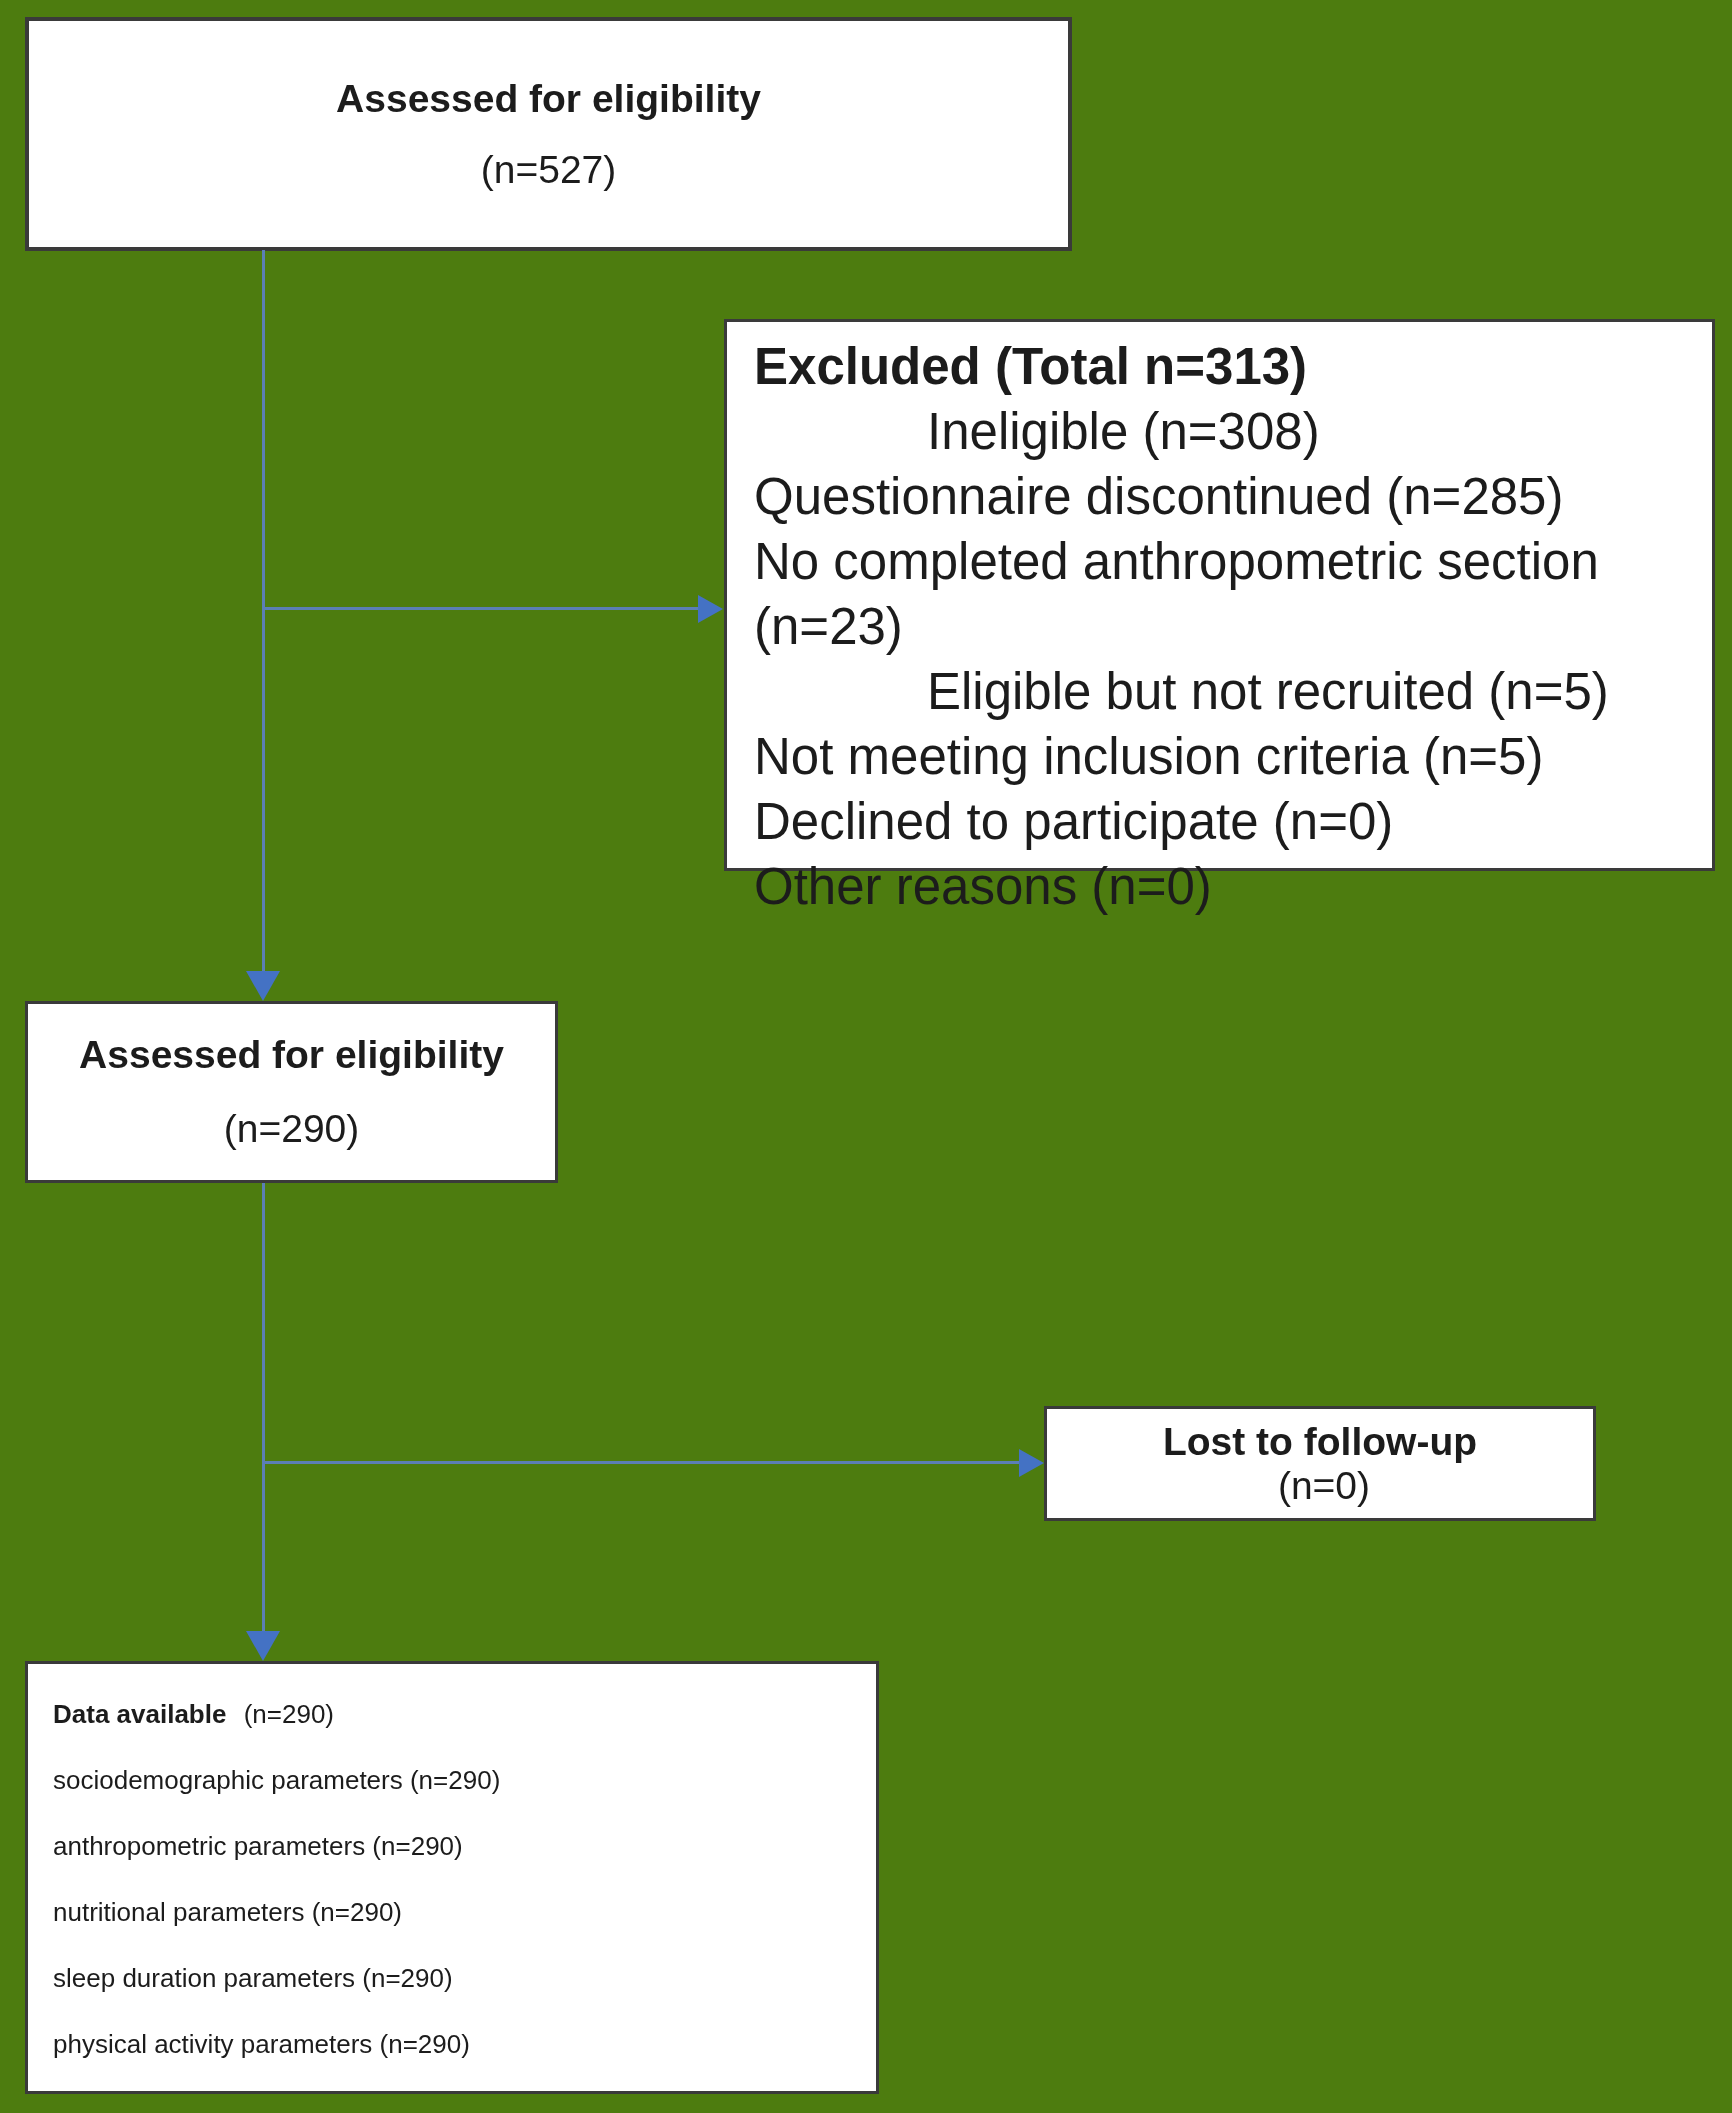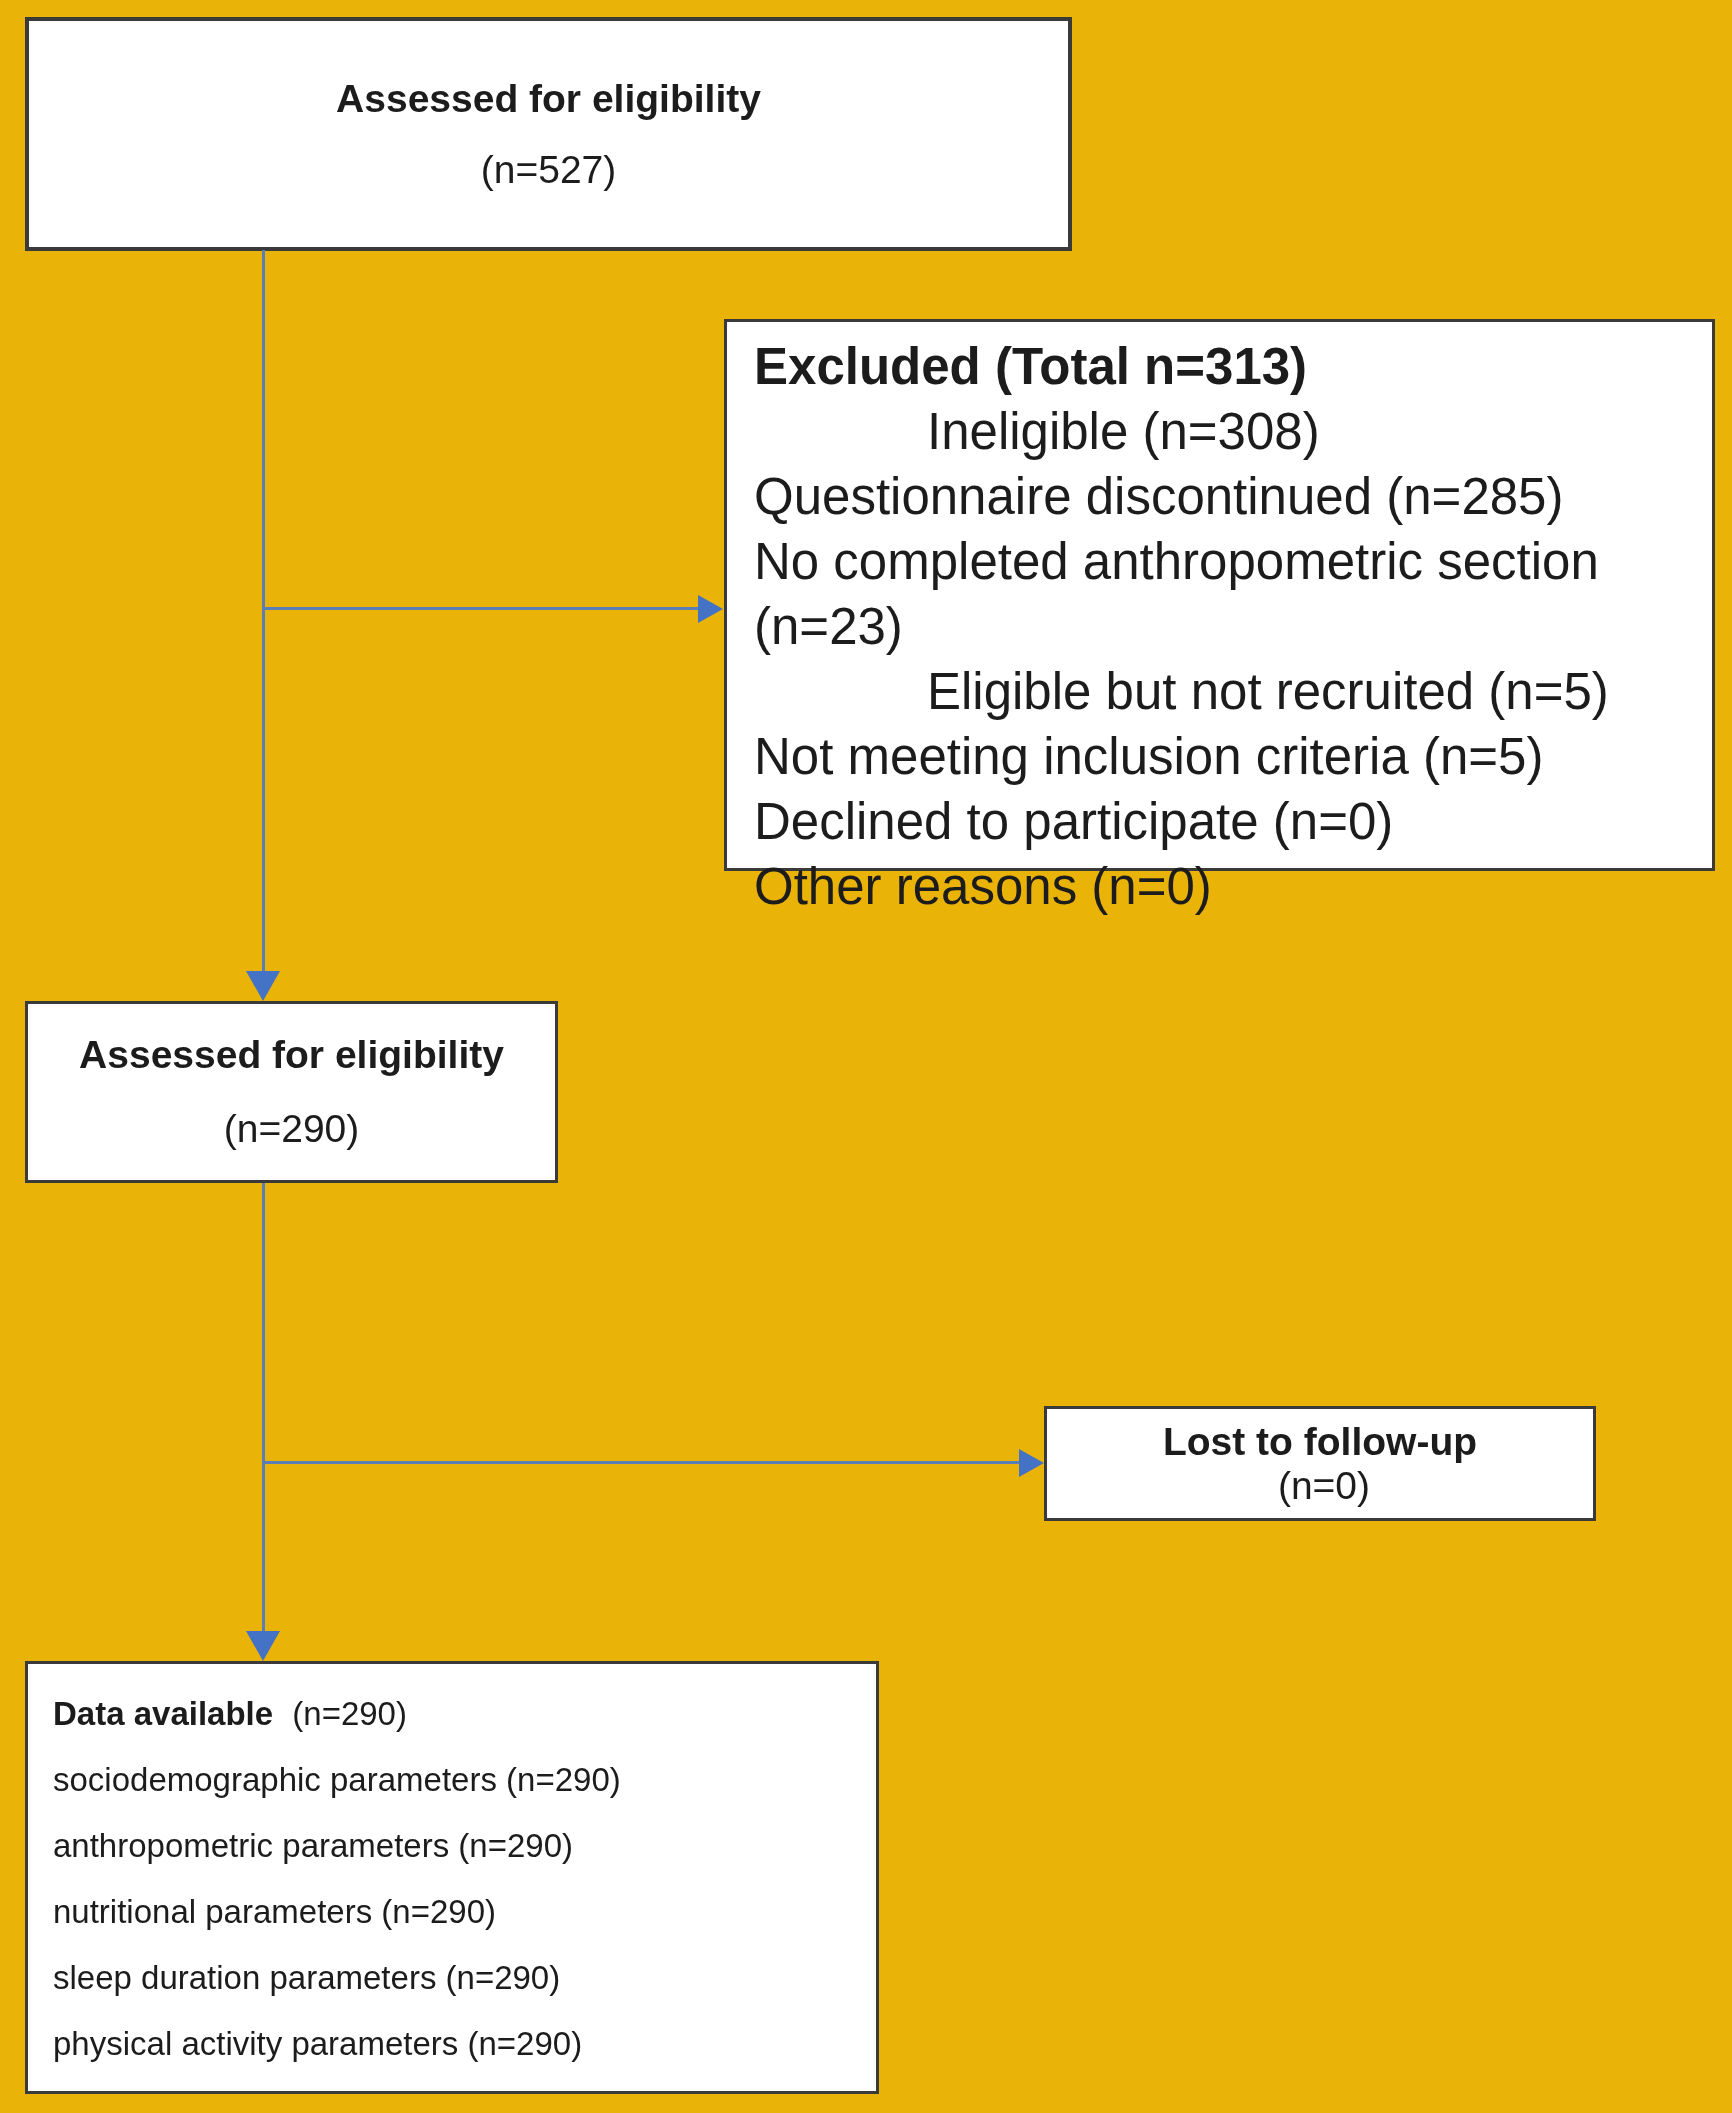--- a/index.html
+++ b/index.html
@@ -4,21 +4,21 @@
 <style>
   html, body {
     margin: 0;
     padding: 0;
     background: #ffffff;
   }
   .canvas {
     position: relative;
     width: 1733px;
     height: 2113px;
-    background: #eab308;
+    background: #4d7c0f;
     font-family: "Liberation Sans", sans-serif;
     color: #1c1c1c;
   }
   .box {
     position: absolute;
     background: #ffffff;
     border: 3.4px solid var(--box-border, #3a3a3a);
     box-sizing: border-box;
   }
   .bold { font-weight: 700; }
@@ -55,21 +55,21 @@
     font-size: 39px;
     white-space: nowrap;
     flex-direction: column;
   }
   .box-lost-followup .count { margin-left: 8px; }
 
   
   .box-data-available {
     left: 25px; top: 1661px; width: 854px; height: 433px;
     padding: 17px 8.4px 0 25px;
-    font-size: 33px; line-height: 66px;
+    font-size: 26px; line-height: 66px;
   }
   .box-data-available .count { margin-left: 10px; }
 
   
   .vline, .hline {
     position: absolute;
     background: var(--arrow-line, #5b7fb5);
   }
   .vline { width: 3.4px; }
   .hline { height: 3.4px; }

